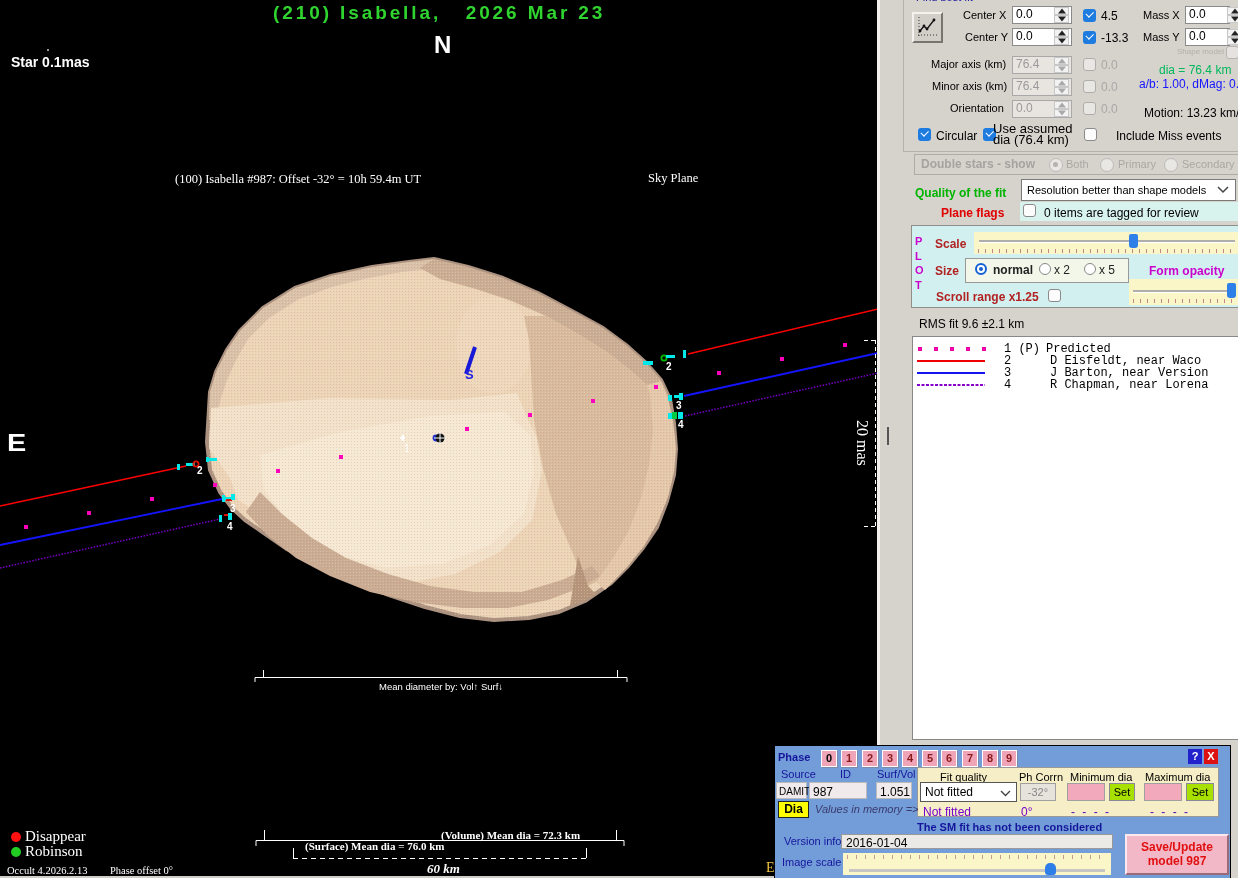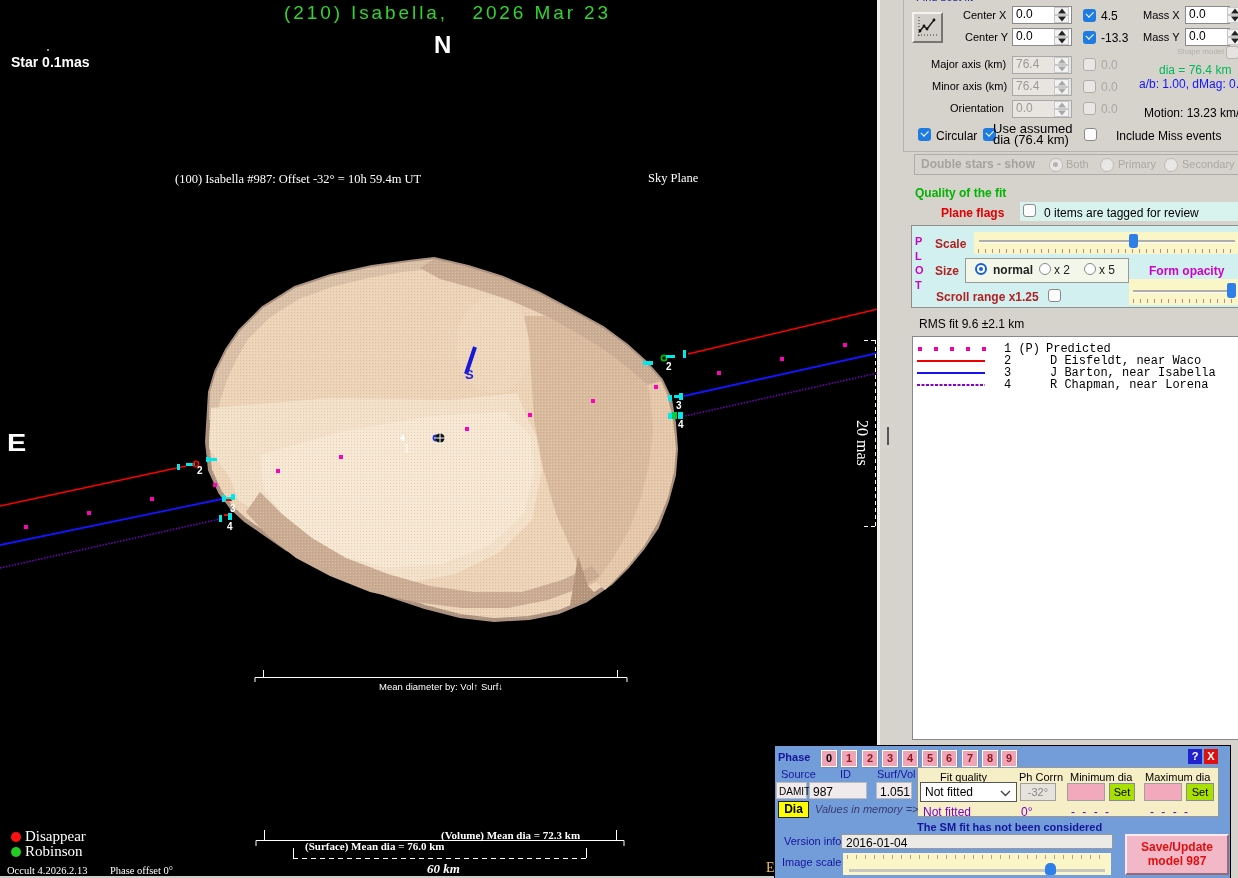--- a/index.html
+++ b/index.html
@@ -147,21 +147,21 @@
       <line x1="293.5" y1="848" x2="293.5" y2="858"></line>
       <line x1="586.5" y1="848" x2="586.5" y2="858"></line>
     </g>
 
     <circle cx="16" cy="837" r="5" fill="#ff1111"></circle>
     <circle cx="16" cy="852" r="5" fill="#22cc22"></circle>
 
     <rect x="47" y="49" width="2" height="2" fill="#999"></rect>
   </svg>
 
-  <div class="abs" style="left:284px;top:2px;color:#2fd42f;font-size:19px;font-weight:normal;letter-spacing:2.9px;white-space:nowrap;">(210) Isabella,&nbsp;&nbsp;&nbsp;2026 Mar 23</div>
+  <div class="abs" style="left:273px;top:2px;color:#2fd42f;font-size:19px;font-weight:bold;letter-spacing:2.9px;white-space:nowrap;">(210) Isabella,&nbsp;&nbsp;&nbsp;2026 Mar 23</div>
   <div class="abs" style="left:434px;top:31px;color:#fff;font-size:24px;font-weight:bold;">N</div>
   <div class="abs" style="left:11px;top:54px;color:#fff;font-size:14px;font-weight:bold;">Star 0.1mas</div>
   <div class="abs" style="left:175px;top:172px;color:#fff;font-size:12.5px;font-family:'Liberation Serif',serif;">(100) Isabella #987: Offset -32° = 10h 59.4m UT</div>
   <div class="abs" style="left:648px;top:171px;color:#fff;font-size:12.5px;font-family:'Liberation Serif',serif;">Sky Plane</div>
   <div class="abs" style="left:7px;top:429px;color:#fff;font-size:24px;font-weight:bold;transform:scaleX(1.2);transform-origin:left top;">E</div>
   <div class="abs" style="left:871px;top:420px;color:#fff;font-size:16px;font-family:'Liberation Serif',serif;transform:rotate(90deg);transform-origin:left top;white-space:nowrap;">20 mas</div>
 
   <div class="abs" style="left:197px;top:465px;color:#fff;font-size:10px;font-weight:bold;">2</div>
   <div class="abs" style="left:230px;top:503px;color:#fff;font-size:10px;font-weight:bold;">3</div>
   <div class="abs" style="left:227px;top:521px;color:#fff;font-size:10px;font-weight:bold;">4</div>
@@ -270,20 +270,26 @@
       <span style="position:absolute;left:6px;top:2px;font-weight:bold;font-size:12px;color:#a5a3a0;">Double stars - show</span>
       <span style="position:absolute;left:134px;top:3px;width:12px;height:12px;border:1px solid #bbb;border-radius:50%;background:#e9e7e3;"></span>
       <span style="position:absolute;left:138px;top:7px;width:5px;height:5px;border-radius:50%;background:#b5b3af;"></span>
       <span style="position:absolute;left:151px;top:3px;font-size:11px;color:#aaa8a4;">Both</span>
       <span style="position:absolute;left:185px;top:3px;width:12px;height:12px;border:1px solid #bbb;border-radius:50%;background:#e9e7e3;"></span>
       <span style="position:absolute;left:203px;top:3px;font-size:11px;color:#aaa8a4;">Primary</span>
       <span style="position:absolute;left:249px;top:3px;width:12px;height:12px;border:1px solid #bbb;border-radius:50%;background:#e9e7e3;"></span>
       <span style="position:absolute;left:267px;top:3px;font-size:11px;color:#aaa8a4;">Secondary</span>
     </div>
     <div class="lbl" style="left:35px;top:186px;font-weight:bold;font-size:12px;color:#00b400;">Quality of the fit</div>
+    <div class="tb" style="left:141px;top:179px;width:213px;height:20px;font-size:12px;border-color:#7a7a7a;">
+      <span style="position:absolute;left:5px;top:4px;font-size:11px;">Resolution better than shape models</span>
+      <svg width="12" height="8" style="position:absolute;right:6px;top:6px;">
+          <polyline points="1,1 6,6 11,1" fill="none" stroke="#444" stroke-width="1.5"></polyline>
+        </svg>
+    </div>
     <div class="lbl" style="left:61px;top:206px;font-weight:bold;font-size:12px;color:#e00000;">Plane flags</div>
     <div class="abs" style="left:140px;top:202px;width:221px;height:19px;background:#d8f2ee;"></div>
     <div class="cbu" style="left:143px;top:204px;"></div>
     <div class="lbl" style="left:164px;top:206px;font-size:12px;">0 items are tagged for review</div>
 
     <div class="abs" style="left:31px;top:225px;width:330px;height:81px;background:#d2f0f0;border:1px solid #908e8a;">
       <div class="abs" style="left:3px;top:8px;font-weight:bold;font-size:11px;color:#cc00cc;line-height:14.6px;">P<br>L<br>O<br>T</div>
       <div class="abs" style="left:23px;top:11px;font-weight:bold;font-size:12px;color:#b22222;">Scale</div>
 
       <div class="abs" style="left:62px;top:6px;width:266px;height:22px;background:#fbf6c8;">
@@ -324,21 +330,21 @@
         </g>
         <rect x="0" y="23" width="68" height="2" fill="#ee0000"></rect>
         <rect x="0" y="35" width="68" height="2" fill="#1414ee"></rect>
         <line x1="0" y1="48" x2="68" y2="48" stroke="#8800cc" stroke-width="2" stroke-dasharray="3 1.5"></line>
       </svg>
       <div class="abs" style="left:91px;top:5px;">1 (P)</div>
         <div class="abs" style="left:133px;top:5px;">Predicted</div>
       <div class="abs" style="left:91px;top:17px;">2</div>
         <div class="abs" style="left:137px;top:17px;">D Eisfeldt, near Waco</div>
       <div class="abs" style="left:91px;top:29px;">3</div>
-        <div class="abs" style="left:137px;top:29px;">J Barton, near Isabella</div>
+        <div class="abs" style="left:137px;top:29px;">J Barton, near Version</div>
       <div class="abs" style="left:91px;top:41px;">4</div>
         <div class="abs" style="left:137px;top:41px;">R Chapman, near Lorena</div>
     </div>
     <div class="abs" style="left:7px;top:427px;width:2px;height:18px;background:#555;"></div>
   </div>
 
   <div class="abs" style="left:0;top:876px;width:878px;height:2px;background:#d0cdc8;"></div>
 
   <div class="abs" id="phase" style="left:774px;top:745px;width:457px;height:133px;background:#739dd8;border:1px solid #000;border-bottom:none;box-sizing:border-box;font-size:11px;">
     <div class="abs" style="left:3px;top:5px;font-weight:bold;font-size:11px;color:#15159c;">Phase</div>

